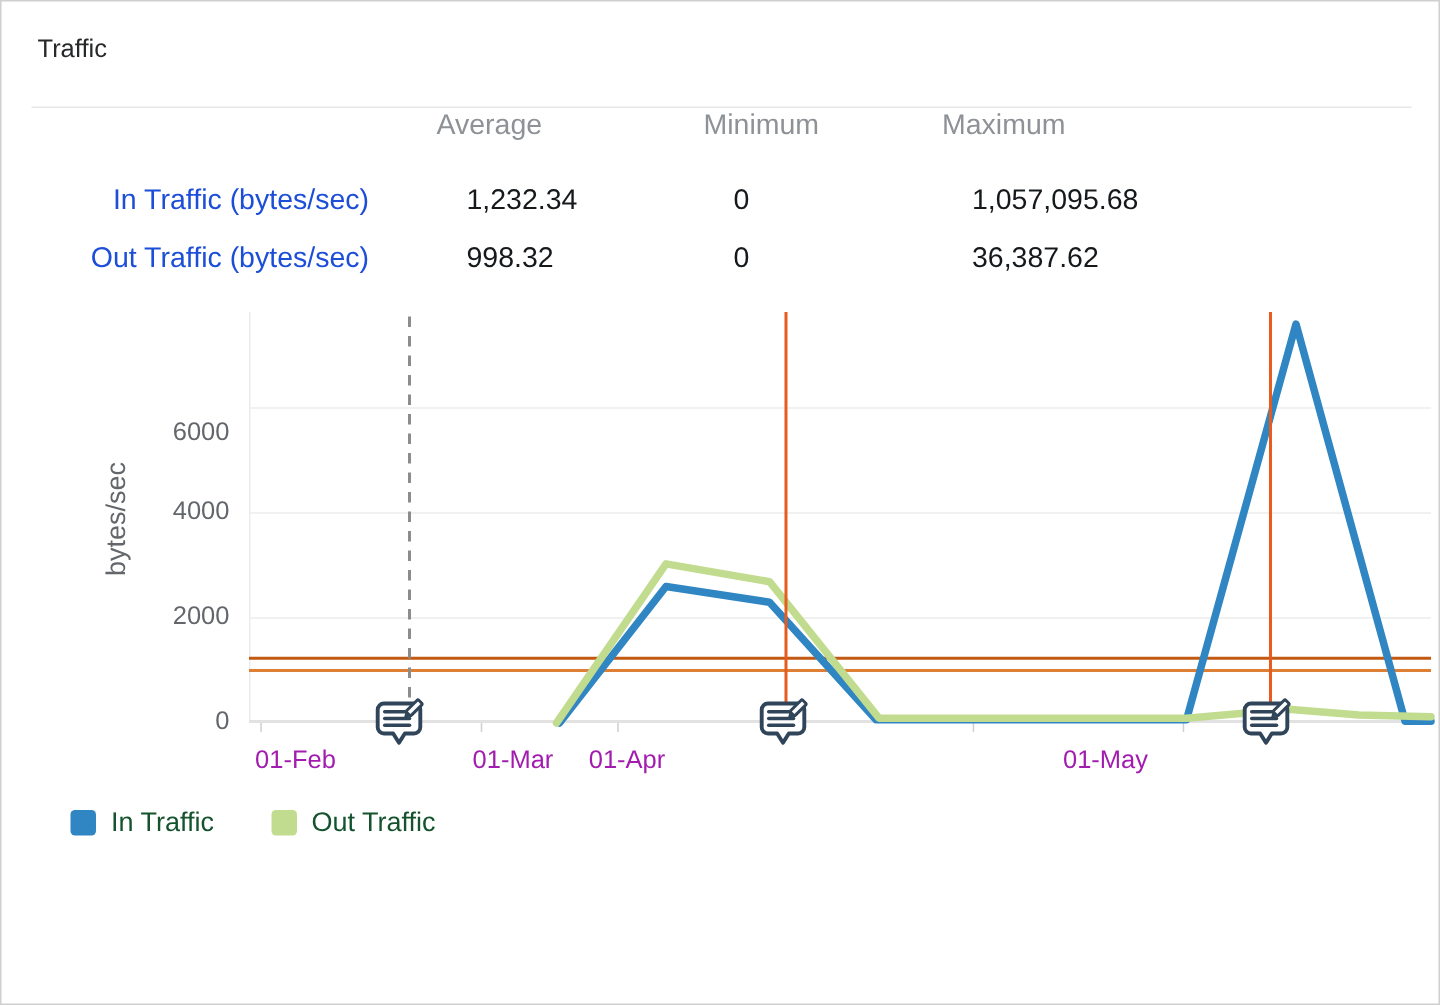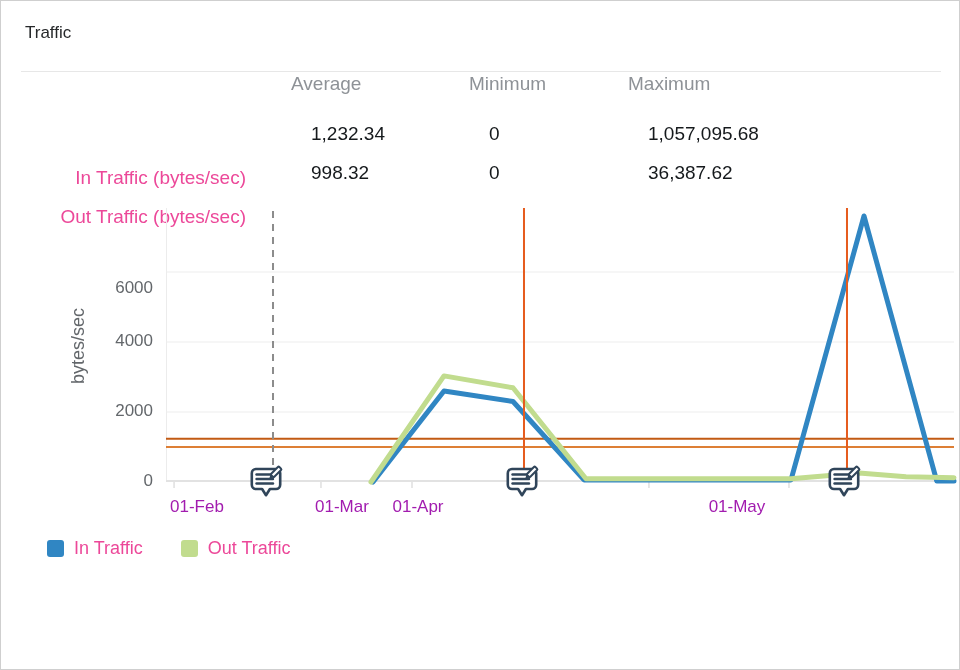--- a/index.html
+++ b/index.html
@@ -3,34 +3,34 @@
 <meta charset="utf-8">
 <style>
   html,body{margin:0;padding:0;background:#f3f3f3;}
   .page{position:relative;width:960px;height:670px;background:#ffffff;border:1px solid #cfcfcf;
         box-sizing:border-box;font-family:"Liberation Sans",sans-serif;overflow:hidden;}
   .title{position:absolute;left:24px;top:22px;font-size:17px;font-weight:400;color:#26282a;}
   .divider{position:absolute;left:20px;right:18px;top:70px;height:1px;background:#e7e7e7;}
 
   .hcell{position:absolute;top:72px;font-size:19px;color:#8e9297;}
   .cell{position:absolute;font-size:19px;color:#15191c;margin-left:20px;}
-  .rlabel{position:absolute;left:0;width:245px;text-align:right;font-size:19px;color:#ec4899;margin-top:44px;}
+  .rlabel{position:absolute;left:0;width:245px;text-align:right;font-size:19px;color:#1d4ed8;}
   .c-avg{left:290px}.c-min{left:468px}.c-max{left:627px}
   .r1{top:122px}.r2{top:161px}
 
   .ylabel{position:absolute;left:77px;top:345px;transform:translate(-50%,-50%) rotate(-90deg);
           font-size:18px;color:#63676b;white-space:nowrap;}
   .ytick{position:absolute;left:92px;width:60px;text-align:right;font-size:17px;color:#63676b;}
   .xtick{position:absolute;top:496px;transform:translateX(-50%);font-size:17px;color:#a21caf;white-space:nowrap;}
   .plot{position:absolute;left:165px;top:207px;overflow:visible;}
   .marker{position:absolute;width:38px;height:38px;}
   .marker svg{display:block;width:38px;height:38px;}
 
   .legend{position:absolute;left:46px;top:537px;display:flex;align-items:center;gap:38px;
-          font-size:18px;color:#ec4899;}
+          font-size:18px;color:#14532d;}
   .legend-item{display:flex;align-items:center;gap:10px;cursor:pointer;}
   .legend-swatch{width:17px;height:17px;border-radius:3px;flex:0 0 auto;}
 </style>
 </head>
 <body>
 
 <div class="page">
 
   <div class="title">Traffic</div>
   <div class="divider"></div>

